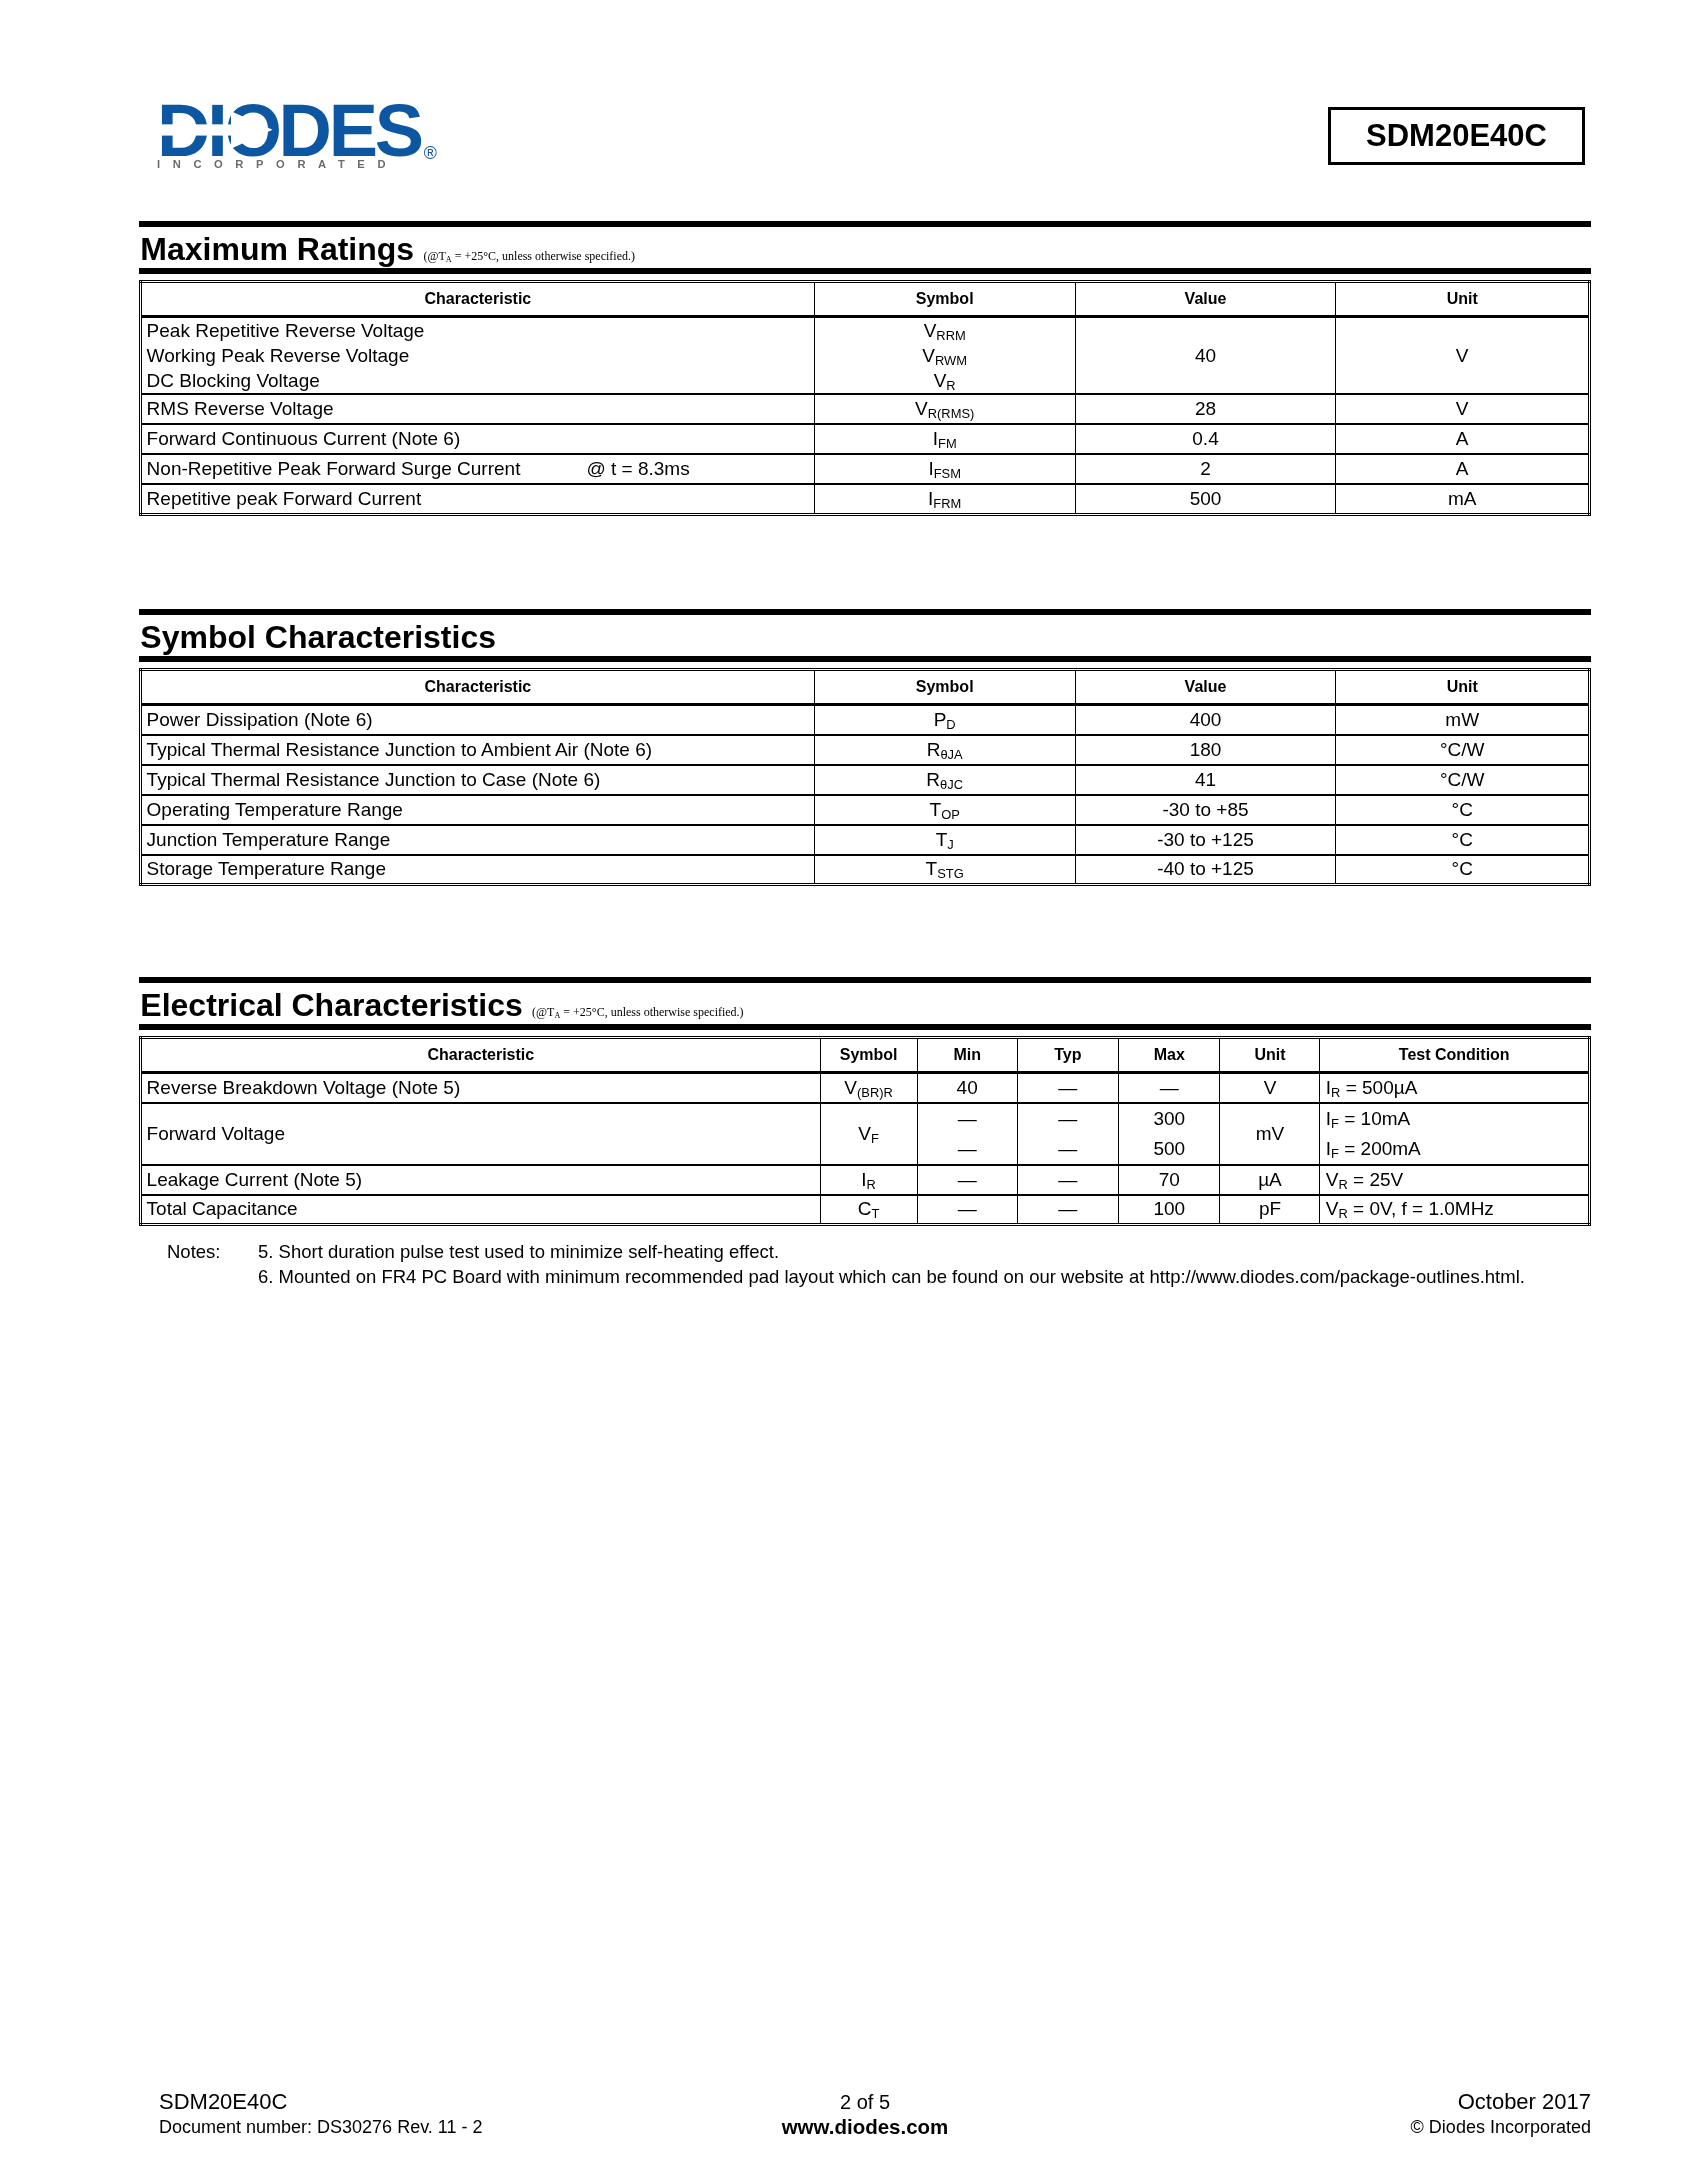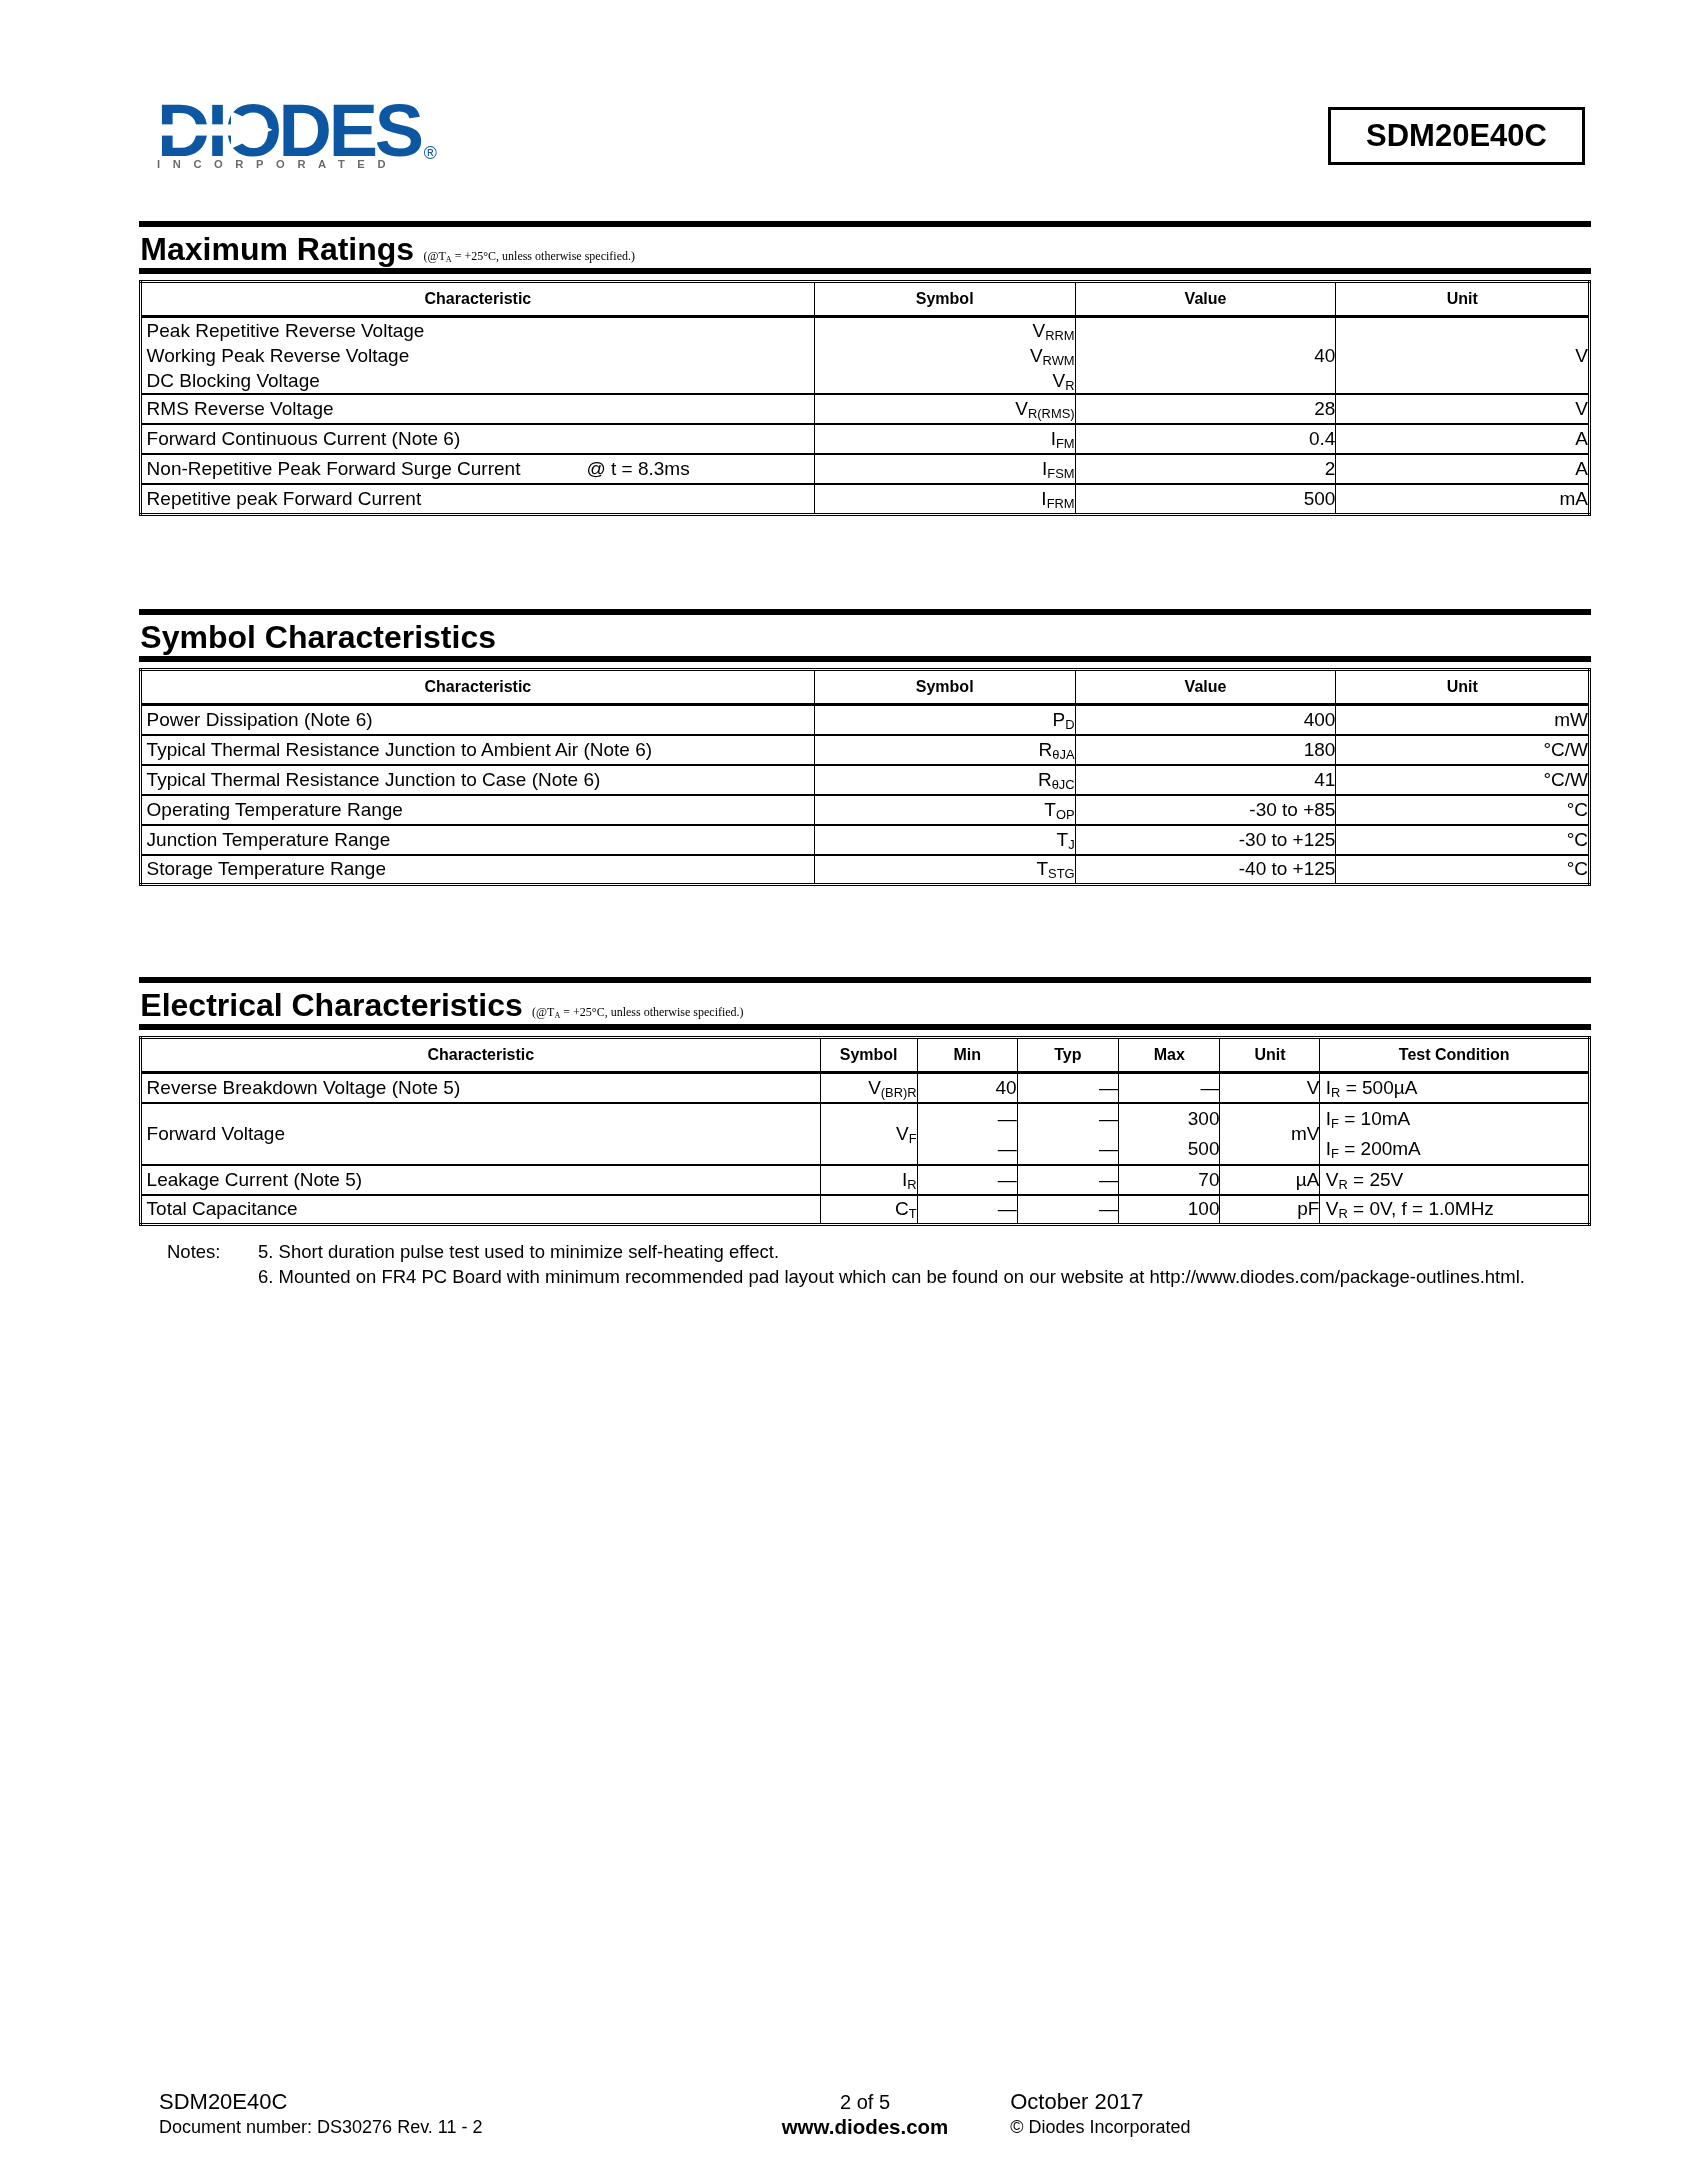--- a/index.html
+++ b/index.html
@@ -39,38 +39,38 @@
   }
   .dstable th, .dstable td { border-left:1.3px solid #000; padding:0; vertical-align:middle; }
   .dstable th:first-child, .dstable td:first-child { border-left:none; }
   .dstable thead th {
     border-bottom:3.3px solid #000; font-size:16px; font-weight:bold;
     height:35px; text-align:center;
   }
   .dstable tbody tr + tr td { border-top:2px solid #000; }
   .dstable tbody td { font-size:19px; height:30px; }
   td.char { text-align:left; padding-left:4.6px; }
-  td.ctr  { text-align:right; }
+  td.ctr  { text-align:center; }
   .mline { line-height:25px; }
   .mline2 { line-height:30px; }
   .row-tall td { height:77px; }
   .row-dbl td { height:60px; }
   .annot { margin-left:66px; }
   td.cond { text-align:left; padding-left:5.3px; }
 
   
   .notes { position:absolute; left:167px; top:1240px; display:flex; font-size:18.5px; line-height:24.5px; }
   .notes-label { width:91px; flex:none; }
   .note-item { white-space:nowrap; }
 
   
   .footer { position:absolute; left:139px; top:2088px; width:1452px; display:flex; }
   .f-left { width:40%; padding-left:20px; }
   .f-center { width:20%; text-align:center; }
-  .f-right { width:40%; text-align:left; }
+  .f-right { width:40%; text-align:right; }
   .f-big { font-size:22px; line-height:28px; }
   .f-small { font-size:18px; line-height:22.5px; }
   .f-page { font-size:20px; line-height:28px; }
   .f-site { font-size:20.5px; font-weight:bold; line-height:22.5px; }
 </style>
 </head>
 <body>
 
 <div class="logo">
   <svg width="284" height="66" viewBox="0 0 430 100">

